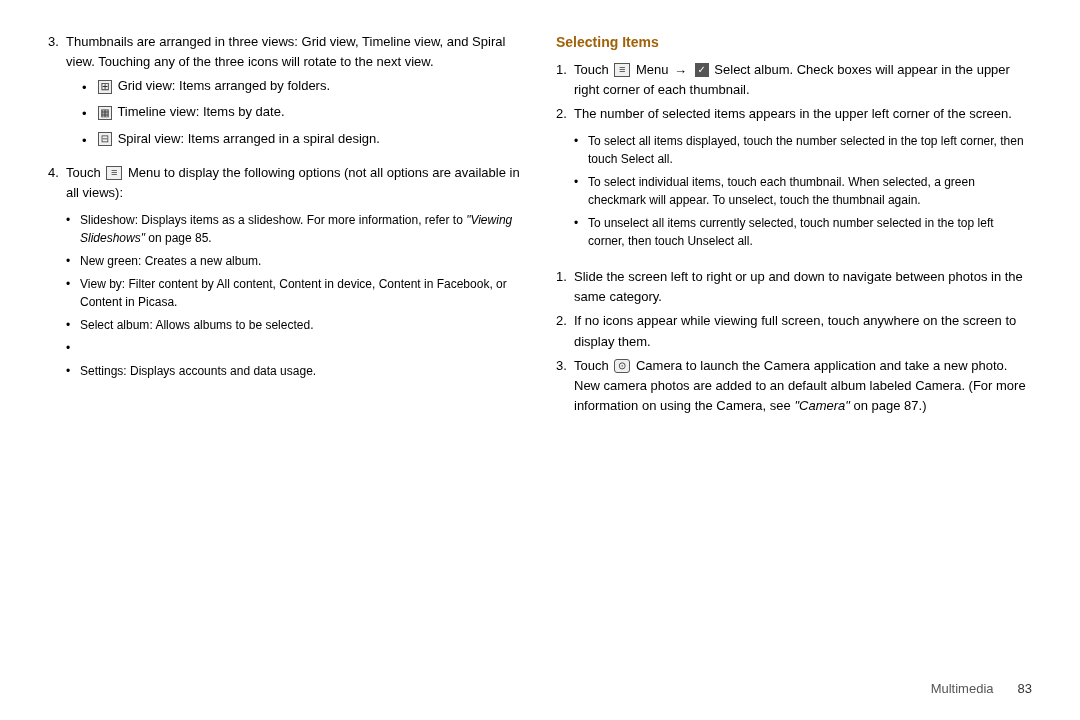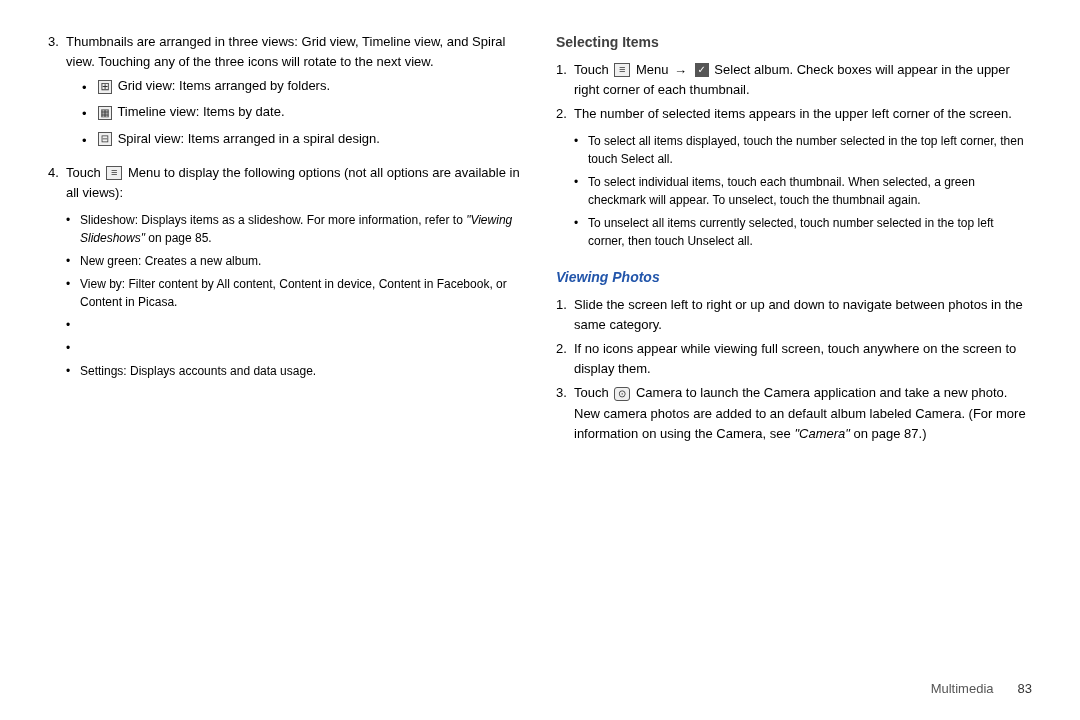--- a/index.html
+++ b/index.html
@@ -38,21 +38,21 @@
       line-height: 1.55;
     }
 
     .right-column {
       flex: 1;
       font-size: 13px;
       line-height: 1.55;
     }
 
     .section-title {
-      color: #404040;
+      color: #a16207;
       font-weight: bold;
       font-size: 14px;
       margin-bottom: 6px;
     }
 
     .section-title-italic {
       color: #2255aa;
       font-weight: bold;
       font-style: italic;
       font-size: 14px;
@@ -329,20 +329,21 @@
             <div class="sub-bullet-item">
               <span class="sub-bullet-dot">•</span>
               <span><b>New green</b>: Creates a new album.</span>
             </div>
             <div class="sub-bullet-item">
               <span class="sub-bullet-dot">•</span>
               <span><b>View by</b>: Filter content by <b>All content</b>, <b>Content in device</b>, <b>Content in Facebook</b>, or <b>Content in Picasa</b>.</span>
             </div>
             <div class="sub-bullet-item">
               <span class="sub-bullet-dot">•</span>
+              <span><b>Select album</b>: Allows albums to be selected.</span>
             </div>
             <div class="sub-bullet-item">
               <span class="sub-bullet-dot">•</span>
             </div>
             <div class="sub-bullet-item">
               <span class="sub-bullet-dot">•</span>
               <span><b>Settings</b>: Displays accounts and data usage.</span>
             </div>
           </div>
         </div>
@@ -378,21 +379,20 @@
               <div class="sub-bullet-item">
                 <span class="sub-bullet-dot">•</span>
                 <span>To unselect all items currently selected, touch number selected in the top left corner, then touch <b>Unselect all</b>.</span>
               </div>
             </div>
           </div>
         </div>
       </div>
 
       <div class="mt-12">
-        <div class="section-title-italic">Viewing Photos</div>
 
         <div class="numbered-item mb-4">
           <span class="num">1.</span>
           <div class="item-content">
             Slide the screen left to right or up and down to navigate between photos in the same category.
           </div>
         </div>
 
         <div class="numbered-item mb-4">
           <span class="num">2.</span>

